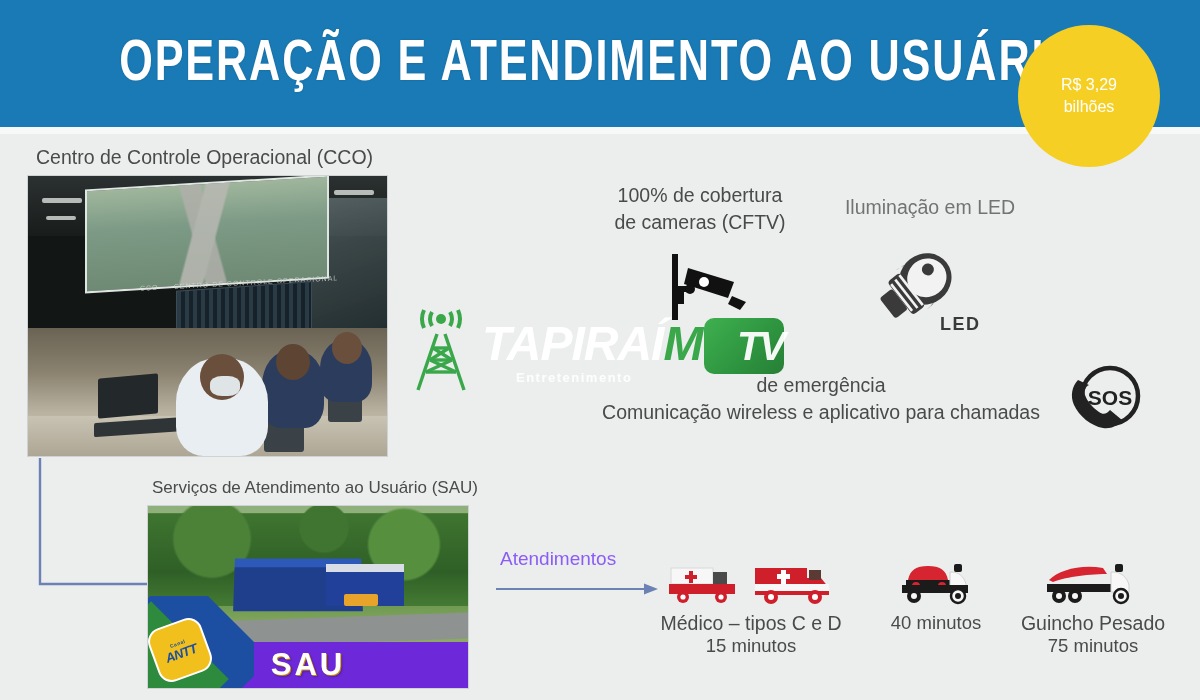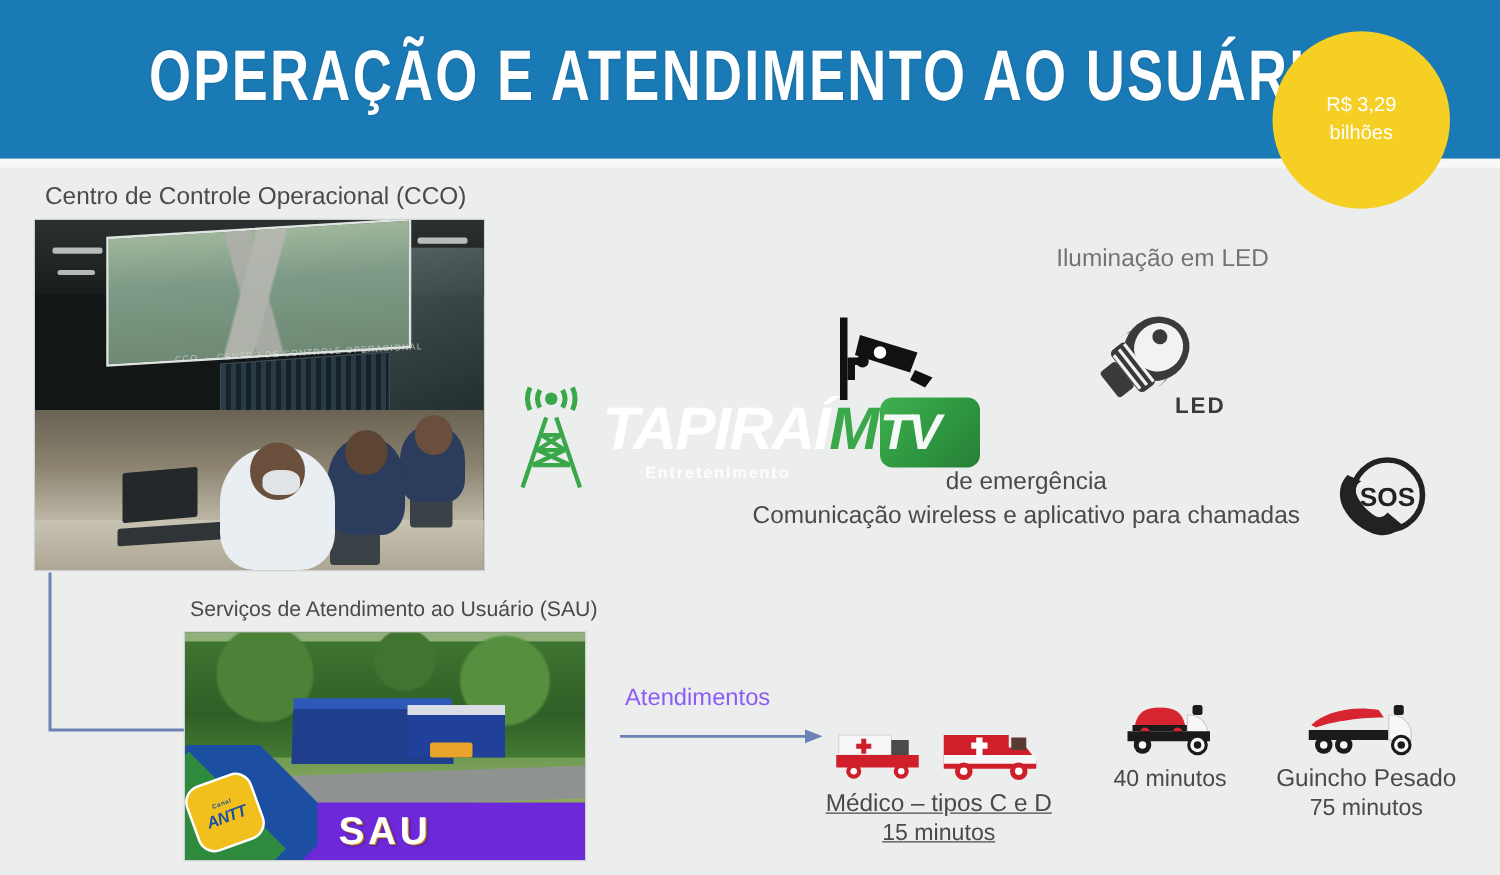--- a/index.html
+++ b/index.html
@@ -204,21 +204,21 @@
 
   
   .atendimentos{
     position:absolute;left:500px;top:548px;font-size:19px;color:#8b5cf6;
   }
   .atend-arrow{position:absolute;left:496px;top:582px;width:164px;height:14px;}
 
   .svc{position:absolute;text-align:center;color:#4a4a4a;}
   .svc .title{font-size:19.5px;line-height:1.2;white-space:nowrap;}
   .svc .time{font-size:18.5px;white-space:nowrap;}
-  .svc-medico{left:646px;top:568px;width:210px;text-decoration:underline;}
+  .svc-medico{left:646px;top:548px;width:210px;}
   .svc-leve{left:862px;top:548px;width:148px;}
   .svc-pesado{left:1014px;top:548px;width:158px;}
   .svc-icons{height:58px;display:flex;align-items:flex-end;justify-content:center;gap:10px;margin-bottom:6px;}
 
   
   .watermark{
     position:absolute;left:404px;top:300px;width:390px;height:96px;z-index:5;
     pointer-events:none;
   }
   .wm-tower{position:absolute;left:2px;top:4px;width:76px;height:88px;}
@@ -226,21 +226,21 @@
     position:absolute;left:78px;top:16px;
     font-size:48px;font-weight:bold;font-style:italic;letter-spacing:-1px;
     white-space:nowrap;
   }
   .wm-text .a{color:#ffffff;}
   .wm-text .b{color:#3aa84a;}
   .wm-tv{
     position:absolute;left:300px;top:18px;width:80px;height:56px;
     background:linear-gradient(135deg,#3fb050 0%,#2e9640 55%,#277f36 100%);
     border-radius:10px;
-    display:flex;align-items:center;justify-content:flex-start;
+    display:flex;align-items:center;justify-content:flex-end;
   }
   .wm-tv span{
     color:#ffffff;font-size:40px;font-weight:bold;font-style:italic;letter-spacing:-2px;
     opacity:.95;
   }
   .wm-tag{
     position:absolute;left:112px;top:70px;
     color:#ffffff;font-size:13px;font-weight:bold;letter-spacing:1.5px;
     white-space:nowrap;opacity:.92;
   }
@@ -310,20 +310,24 @@
     <div class="antt-corner">
       <div class="antt-blue"></div>
       <div class="antt-green"></div>
       <div class="antt-badge">
         <div class="canal">Canal</div>
         <div class="antt">ANTT</div>
       </div>
     </div>
   </div>
 
+  <div class="txt-cftv">
+    <div>100% de cobertura</div>
+    <div>de cameras (CFTV)</div>
+  </div>
   <svg class="icon-cftv" viewBox="0 0 86 78">
     <rect x="4" y="2" width="6" height="66" fill="#111"></rect>
     <path d="M20,16 L66,30 L60,46 L16,32 Z" fill="#111"></path>
     <circle cx="36" cy="30" r="5" fill="#fff"></circle>
     <path d="M64,44 L78,50 L72,58 L60,52 Z" fill="#111"></path>
     <path d="M10,34 L24,34 L24,40 L16,40 L16,52 L10,52 Z" fill="#111"></path>
     <circle cx="22" cy="37" r="5" fill="#111"></circle>
   </svg>
 
   <div class="txt-led">

